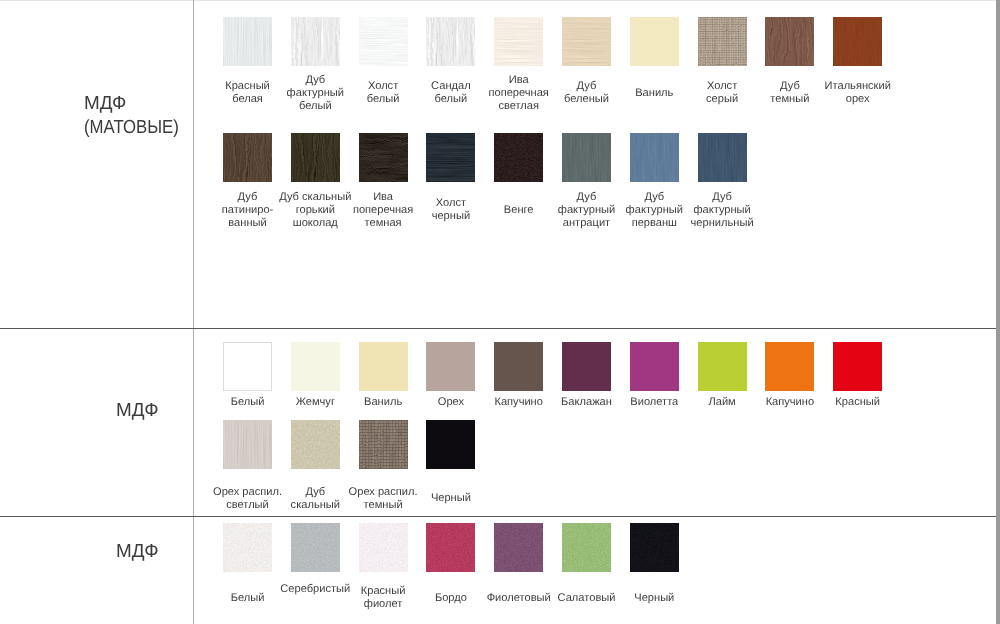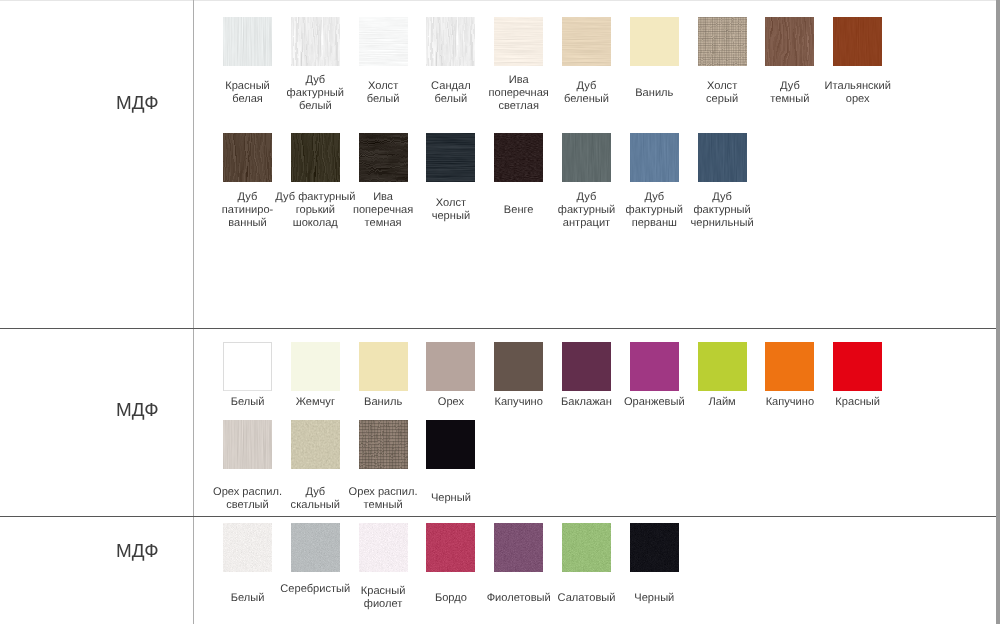--- a/index.html
+++ b/index.html
@@ -24,21 +24,21 @@
   .lab div{white-space:nowrap;}
 </style>
 </head>
 <body>
 
 <div class="page">
   <div class="toprule"></div>
   <div class="vrule"></div>
   <div class="rightrule"></div>
   <div id="content">
-      <div class="cat" style="top:92px"><div class="catin"><div class=""><span>МДФ</span></div></div></div>
+      <div class="cat" style="top:92px"><div class="catin"><div class=""><span>МДФ</span></div><div class="sub"><span>(МАТОВЫЕ)</span></div></div></div>
       <div class="cell" style="left:223.0px;top:17px">
         <div class="chip">
           <svg width="49" height="49.2" viewBox="0 0 49 49.2">
             <defs>
               <filter id="tx0" x="0" y="0" width="100%" height="100%" color-interpolation-filters="sRGB">
                 <feFlood flood-color="#eef2f2" result="bg"></feFlood>
                 <feTurbulence type="fractalNoise" baseFrequency="0.92 0.018" numOctaves="4" seed="5" result="n"></feTurbulence>
                 <feColorMatrix in="n" type="matrix" values="0.5 0.5 0 0 0.25  0.5 0.5 0 0 0.25  0.5 0.5 0 0 0.25  0 0 0 0 1" result="nn"></feColorMatrix>
                 <feComposite in="nn" in2="bg" operator="arithmetic" k1="0" k2="0.16" k3="0.912" k4="-0.07"></feComposite>
               </filter>
@@ -266,21 +266,21 @@
                 <feDisplacementMap in="n" in2="dn" scale="10" xChannelSelector="R" yChannelSelector="G" result="n"></feDisplacementMap>
                 <feColorMatrix in="n" type="matrix" values="0.5 0.5 0 0 0.25  0.5 0.5 0 0 0.25  0.5 0.5 0 0 0.25  0 0 0 0 1" result="nn"></feColorMatrix>
                 <feComposite in="nn" in2="bg" operator="arithmetic" k1="0" k2="0.32" k3="0.824" k4="-0.15"></feComposite>
               </filter>
             </defs>
             <rect width="49" height="49.2" filter="url(#tx11)"></rect>
           </svg>
         </div>
       </div>
       <div class="lab" style="left:275.3px;top:190.8px">
-        <div>Дуб фактурный</div>
+        <div>Дуб скальный</div>
         <div>горький</div>
         <div>шоколад</div>
       </div>
       <div class="cell" style="left:358.6px;top:133px">
         <div class="chip">
           <svg width="49" height="49.2" viewBox="0 0 49 49.2">
             <defs>
               <filter id="tx12" x="-60%" y="-60%" width="220%" height="220%" color-interpolation-filters="sRGB">
                 <feFlood flood-color="#160e06" result="bg"></feFlood>
                 <feTurbulence type="fractalNoise" baseFrequency="0.03 0.85" numOctaves="5" seed="14" result="n"></feTurbulence>
@@ -459,21 +459,21 @@
         <div>Баклажан</div>
       </div>
       <div class="cell" style="left:629.8px;top:342px">
         <div class="chip">
           <svg width="49" height="49.2" viewBox="0 0 49 49.2">
             <rect width="49" height="49.2" fill="#a03783"></rect>
           </svg>
         </div>
       </div>
       <div class="lab" style="left:614.3px;top:396.0px">
-        <div>Оранжевый</div>
+        <div>Виолетта</div>
       </div>
       <div class="cell" style="left:697.6px;top:342px">
         <div class="chip">
           <svg width="49" height="49.2" viewBox="0 0 49 49.2">
             <rect width="49" height="49.2" fill="#bacf33"></rect>
           </svg>
         </div>
       </div>
       <div class="lab" style="left:682.1px;top:396.0px">
         <div>Лайм</div>

